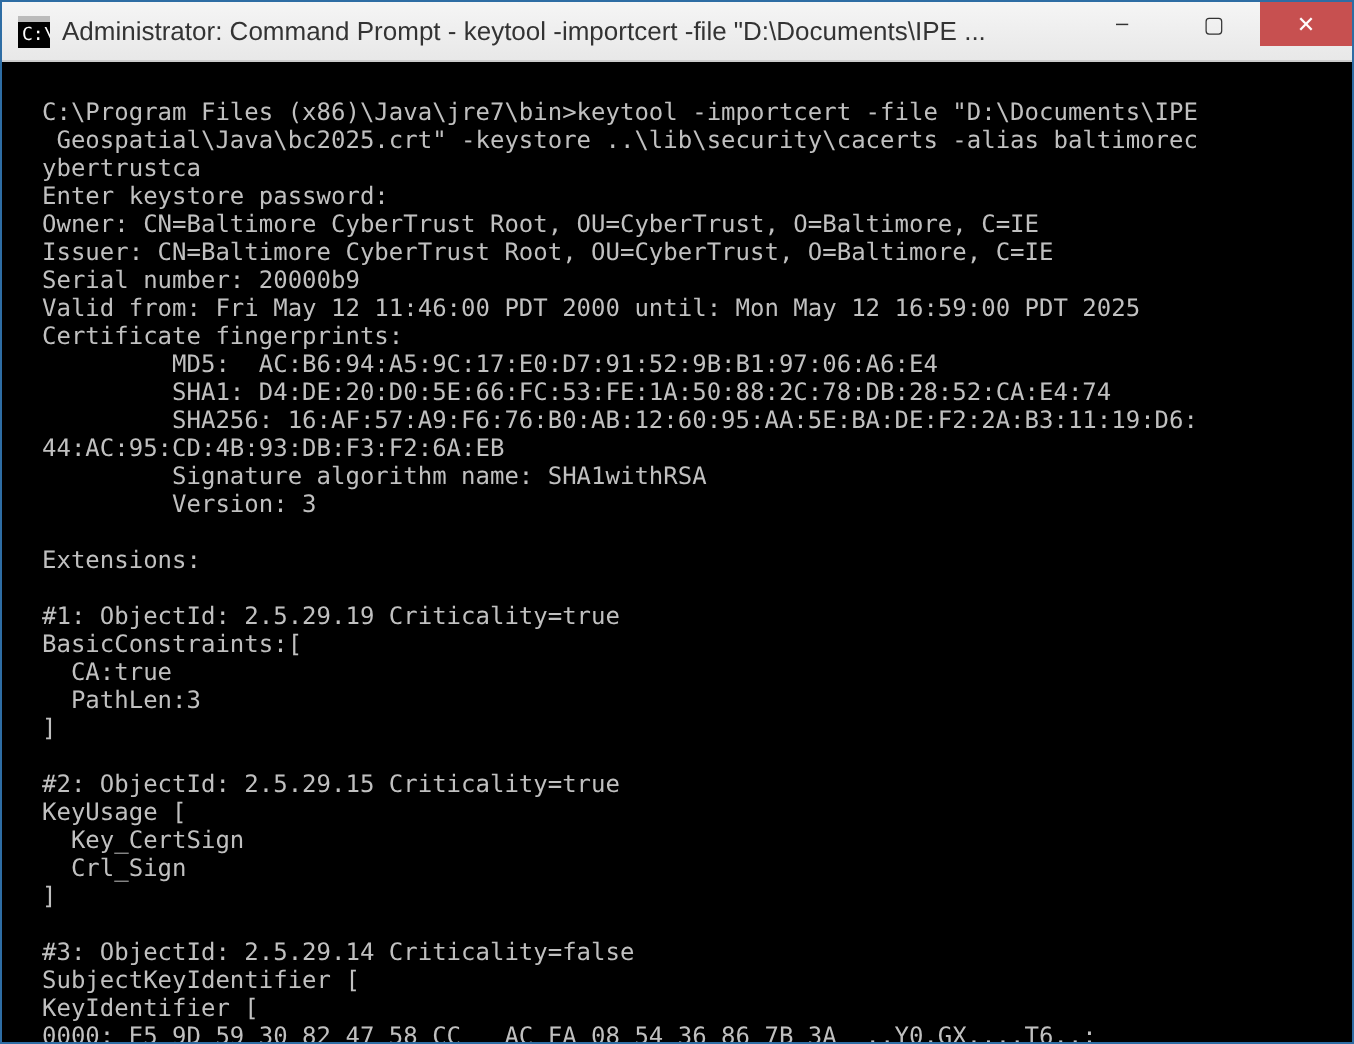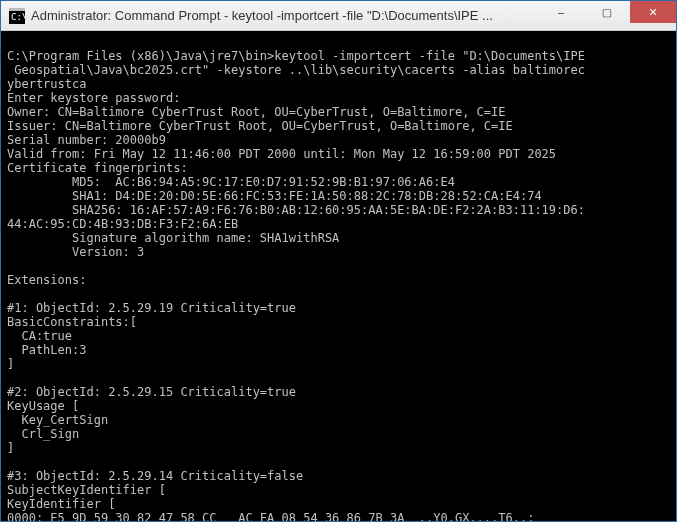--- a/index.html
+++ b/index.html
@@ -65,21 +65,21 @@
   color: #fff;
   height: 22px;
 }
 .console {
   flex: 1;
   background: #000;
   color: #c0c0c0;
   font-family: "Lucida Console", "Consolas", monospace;
   font-size: 12px;
   line-height: 14px;
-  padding: 4px 6px;
+  padding: 4px 20px;
   overflow: hidden;
   white-space: pre;
 }
 .console-line { white-space: pre; }
 </style>
 </head>
 <body>
 
 <div class="window">
   <div class="titlebar">

